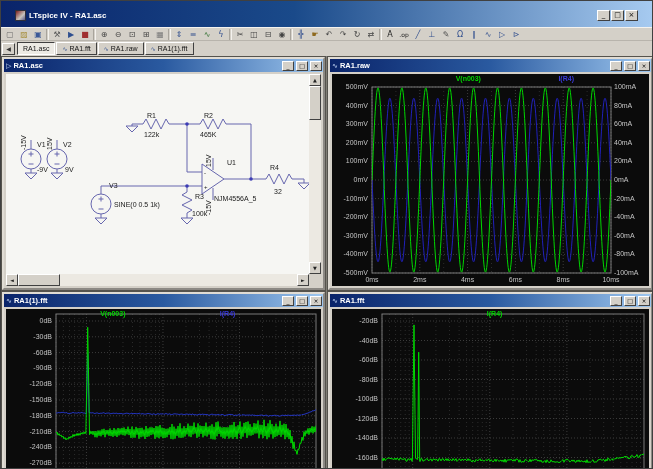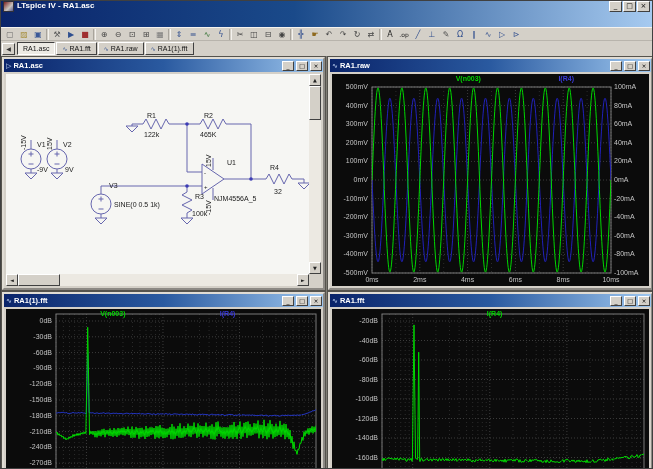--- a/index.html
+++ b/index.html
@@ -1,21 +1,21 @@
 <!DOCTYPE html>
 <html><head>
 <meta charset="utf-8">
 <style>
 *{box-sizing:border-box;margin:0;padding:0;}
 html,body{margin:0;background:#888;}
 .app{position:relative;width:653px;height:469px;overflow:hidden;background:#d4d0c8;
  font-family:"Liberation Sans",sans-serif;border:1px solid #404040;}
 .titlebar{position:absolute;left:0;top:0;right:0;height:29px;
  background:linear-gradient(90deg,#0a246a 0%,#1a4a8a 45%,#a6caf0 100%);
- display:flex;padding:0 2px;color:#fff;}
+ display:flex;align-items:center;padding:0 14px;color:#fff;}
 .titlebar .ttext{font-size:8px;font-weight:bold;margin-left:3px;white-space:nowrap;flex:1;}
 .appicon{width:11px;height:11px;background:linear-gradient(135deg,#7a2020,#c8c4bc 60%,#5a5a8a);
  border:1px solid #30303a;flex:0 0 auto;}
 .winbtns{display:flex;gap:1px;}
 .wbtn{width:13px;height:11px;background:#d4d0c8;border:1px solid;border-color:#fff #404040 #404040 #fff;
  font-size:7px;line-height:9px;text-align:center;color:#000;font-family:"DejaVu Sans",sans-serif;}
 .menubar{position:absolute;left:0;top:15px;right:0;height:11px;display:flex;align-items:center;
  background:#d4d0c8;padding-left:2px;}
 .menu-item{font-size:7.5px;color:#111;padding:0 5px;line-height:11px;}
 .toolbar{position:absolute;left:0;top:26px;right:0;height:14px;display:flex;align-items:center;

